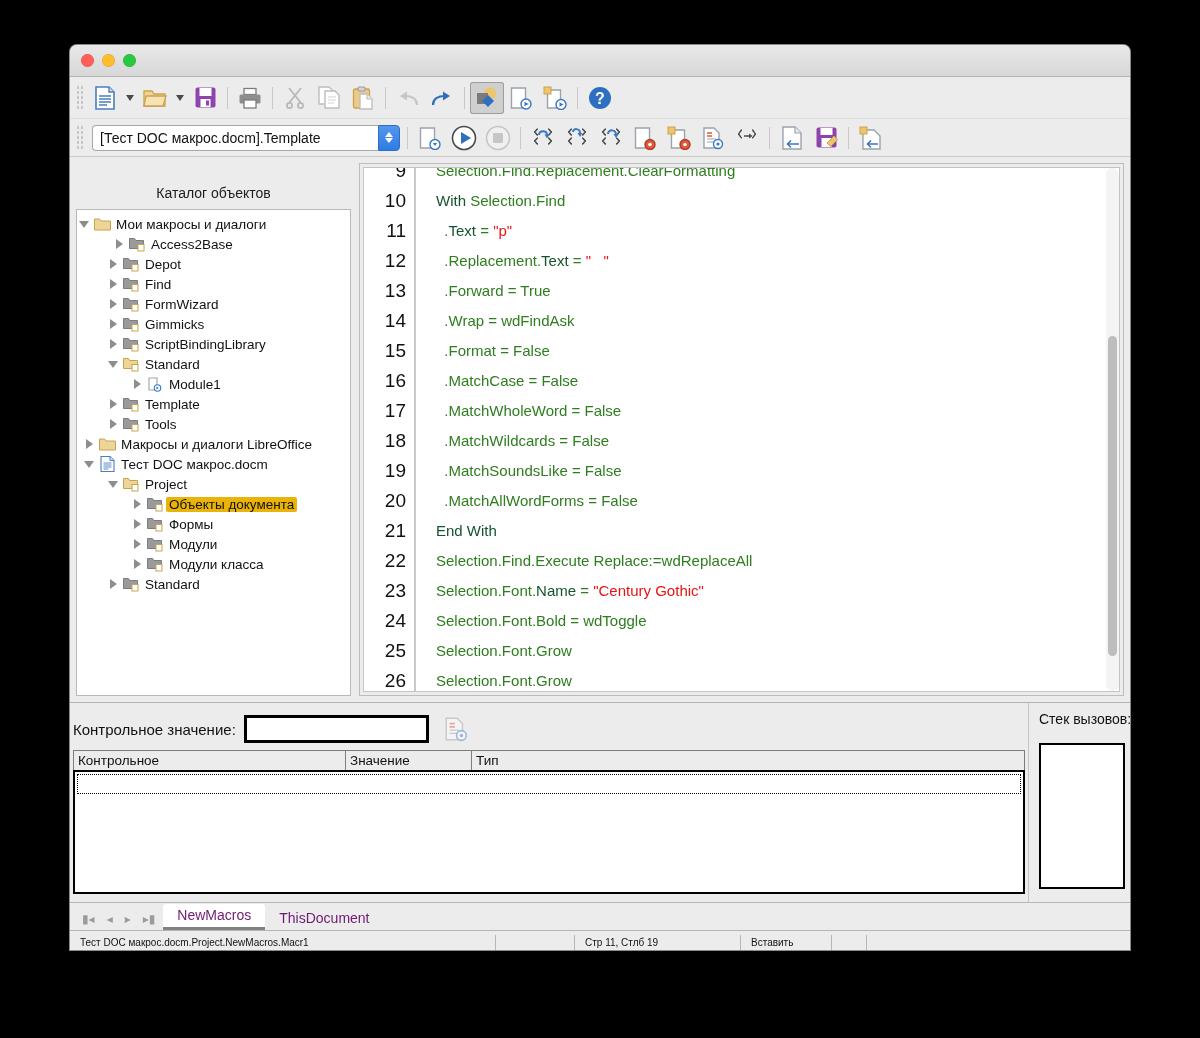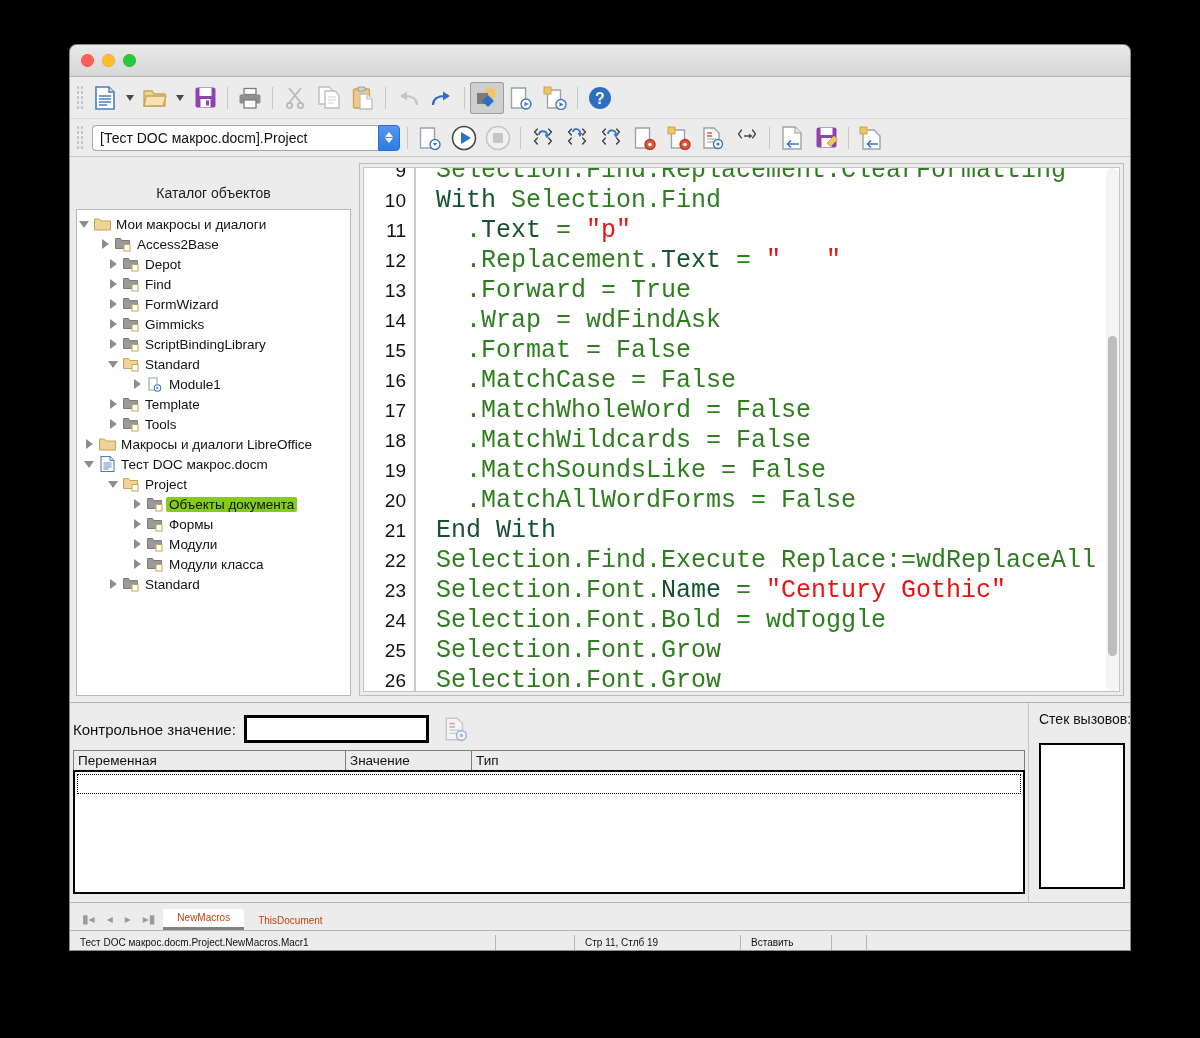--- a/index.html
+++ b/index.html
@@ -116,21 +116,21 @@
   .tnode {
     display: flex; align-items: center;
     height: 20px; font-size: 13.5px; color: #111;
     white-space: nowrap;
   }
   .tw { width: 14px; display:flex; align-items:center; justify-content:center; flex: none; }
   .tri-r { width:0;height:0;border-top:5px solid transparent;border-bottom:5px solid transparent;border-left:7px solid #8d8d8d; }
   .tri-d { width:0;height:0;border-left:5px solid transparent;border-right:5px solid transparent;border-top:7px solid #8d8d8d; }
   .ticon { width: 22px; flex: none; display:flex; align-items:center; justify-content:center; }
   .tlabel { padding: 0 3px; border-radius: 2px; }
-  .tnode.selected .tlabel { background: #84cc16; }
+  .tnode.selected .tlabel { background: #eab308; }
   
   #code-panel {
     flex: 1; margin: 6px 6px 6px 8px;
     background: #ececec;
     border: 1px solid #bdbdbd;
     display: flex; position: relative; overflow: hidden;
   }
   #code-inner {
     position: absolute; left: 3px; top: 3px; right: 3px; bottom: 3px;
     background: #fff; border: 1px solid #c4c4c4;
@@ -140,22 +140,21 @@
     width: 52px; flex: none;
     background: #fff;
     border-right: 2px solid #c9c9c9;
     text-align: right;
     padding-right: 8px;
     font-size: 19px; color: #111;
   }
   #codearea {
     flex: 1; position: relative; overflow: hidden;
     padding-left: 20px;
-    font-size: 25px;
-    font-family: Liberation Mono, monospace;
+    font-size: 15px;
   }
   .cline { height: 30px; line-height: 30px; white-space: pre; }
   #gutter .cline { line-height: 30px; }
   .kw { color: #14532d; }
   .cd { color: #2e7d1e; }
   .str { color: #e81313; }
   #vscroll {
     position: absolute; right: 4px; top: 4px; bottom: 4px;
     width: 13px; background: #f4f4f4; border-radius: 7px;
   }
@@ -212,21 +211,21 @@
   }
   
   #tabbar {
     height: 28px; background: #ececec;
     border-top: 1px solid #b6b6b6;
     display: flex; align-items: flex-end;
   }
   #tabnav { display: flex; align-items: center; padding: 0 8px 4px 12px; gap: 12px; }
   .navglyph { font-size: 12px; color: #9b9b9b; }
   .tab {
-    font-size: 10px; color: #c2410c;
+    font-size: 14px; color: #701a75;
     padding: 3px 14px 4px 14px;
     border-radius: 3px 3px 0 0;
   }
   .tab.active { background: #fff; border-bottom: 3px solid #818181; }
   
   #statusbar {
     height: 24px; background: #ececec;
     border-top: 1px solid #b6b6b6;
     display: flex; align-items: center;
     font-size: 10px; color: #111;
@@ -371,21 +370,21 @@
         <circle cx="12" cy="12" r="11" fill="#2f6fc2"></circle>
         <text x="12" y="18" font-size="16" font-family="Liberation Sans, sans-serif" font-weight="bold" fill="#fff" text-anchor="middle">?</text>
       </svg>
     </div>
   </div>
 
   <div class="toolbar" id="toolbar-macro">
     <div class="grip"></div>
 
     <div id="libcombo">
-      <div class="field">[Тест DOC макрос.docm].Project</div>
+      <div class="field">[Тест DOC макрос.docm].Template</div>
       <div class="stepper">
         <div class="chev-up"></div>
         <div class="chev-dn"></div>
       </div>
     </div>
 
     <div class="sep"></div>
 
     <div class="tbtn">
       <svg width="24" height="24" viewBox="0 0 24 24">
@@ -523,21 +522,21 @@
             <span class="tw">
               <span class="tri-d"></span>
             </span>
             <span class="ticon">
               <svg width="17" height="14" viewBox="0 0 17 14">
                 <path d="M0.5 2h5l1.5 2h9.5v9H0.5z" fill="#efd49a" stroke="#c9a44e" stroke-width="1"></path>
               </svg>
             </span>
             <span class="tlabel">Мои макросы и диалоги</span>
           </div>
-          <div class="tnode" style="padding-left: 21px; text-align: center;">
+          <div class="tnode" style="padding-left: 35px; text-align: center;">
             <span class="tw">
               <span class="tri-r"></span>
             </span>
             <span class="ticon">
               <svg width="17" height="15" viewBox="0 0 17 15">
                 <path d="M0.5 1.5h5l1.3 2h7.7v8H0.5z" fill="#9a9a9a" stroke="#7d7d7d" stroke-width="1"></path>
                 <rect x="9" y="7.5" width="6" height="6.5" fill="#fff" stroke="#c9a44e" stroke-width="1"></rect>
               </svg>
             </span>
             <span class="tlabel">Access2Base</span>
@@ -815,21 +814,21 @@
             <g stroke="#9aa3ad" stroke-width="1.2">
                 <path d="M6 13h9M6 16h9"></path>
               </g>
             <circle cx="17" cy="18" r="4.5" fill="#fff" stroke="#3a77c4" stroke-width="1.4"></circle>
             <circle cx="17" cy="18" r="1.6" fill="#3a77c4"></circle>
           </svg>
         </div>
       </div>
       <div id="grid">
         <div id="grid-head">
-          <div style="width:272px">Переменная</div>
+          <div style="width:272px">Контрольное</div>
           <div style="width:126px">Значение</div>
           <div style="flex:1">Тип</div>
         </div>
         <div id="grid-body">
           <div id="focus-row"></div>
         </div>
       </div>
     </div>
 
     <div id="stack">

